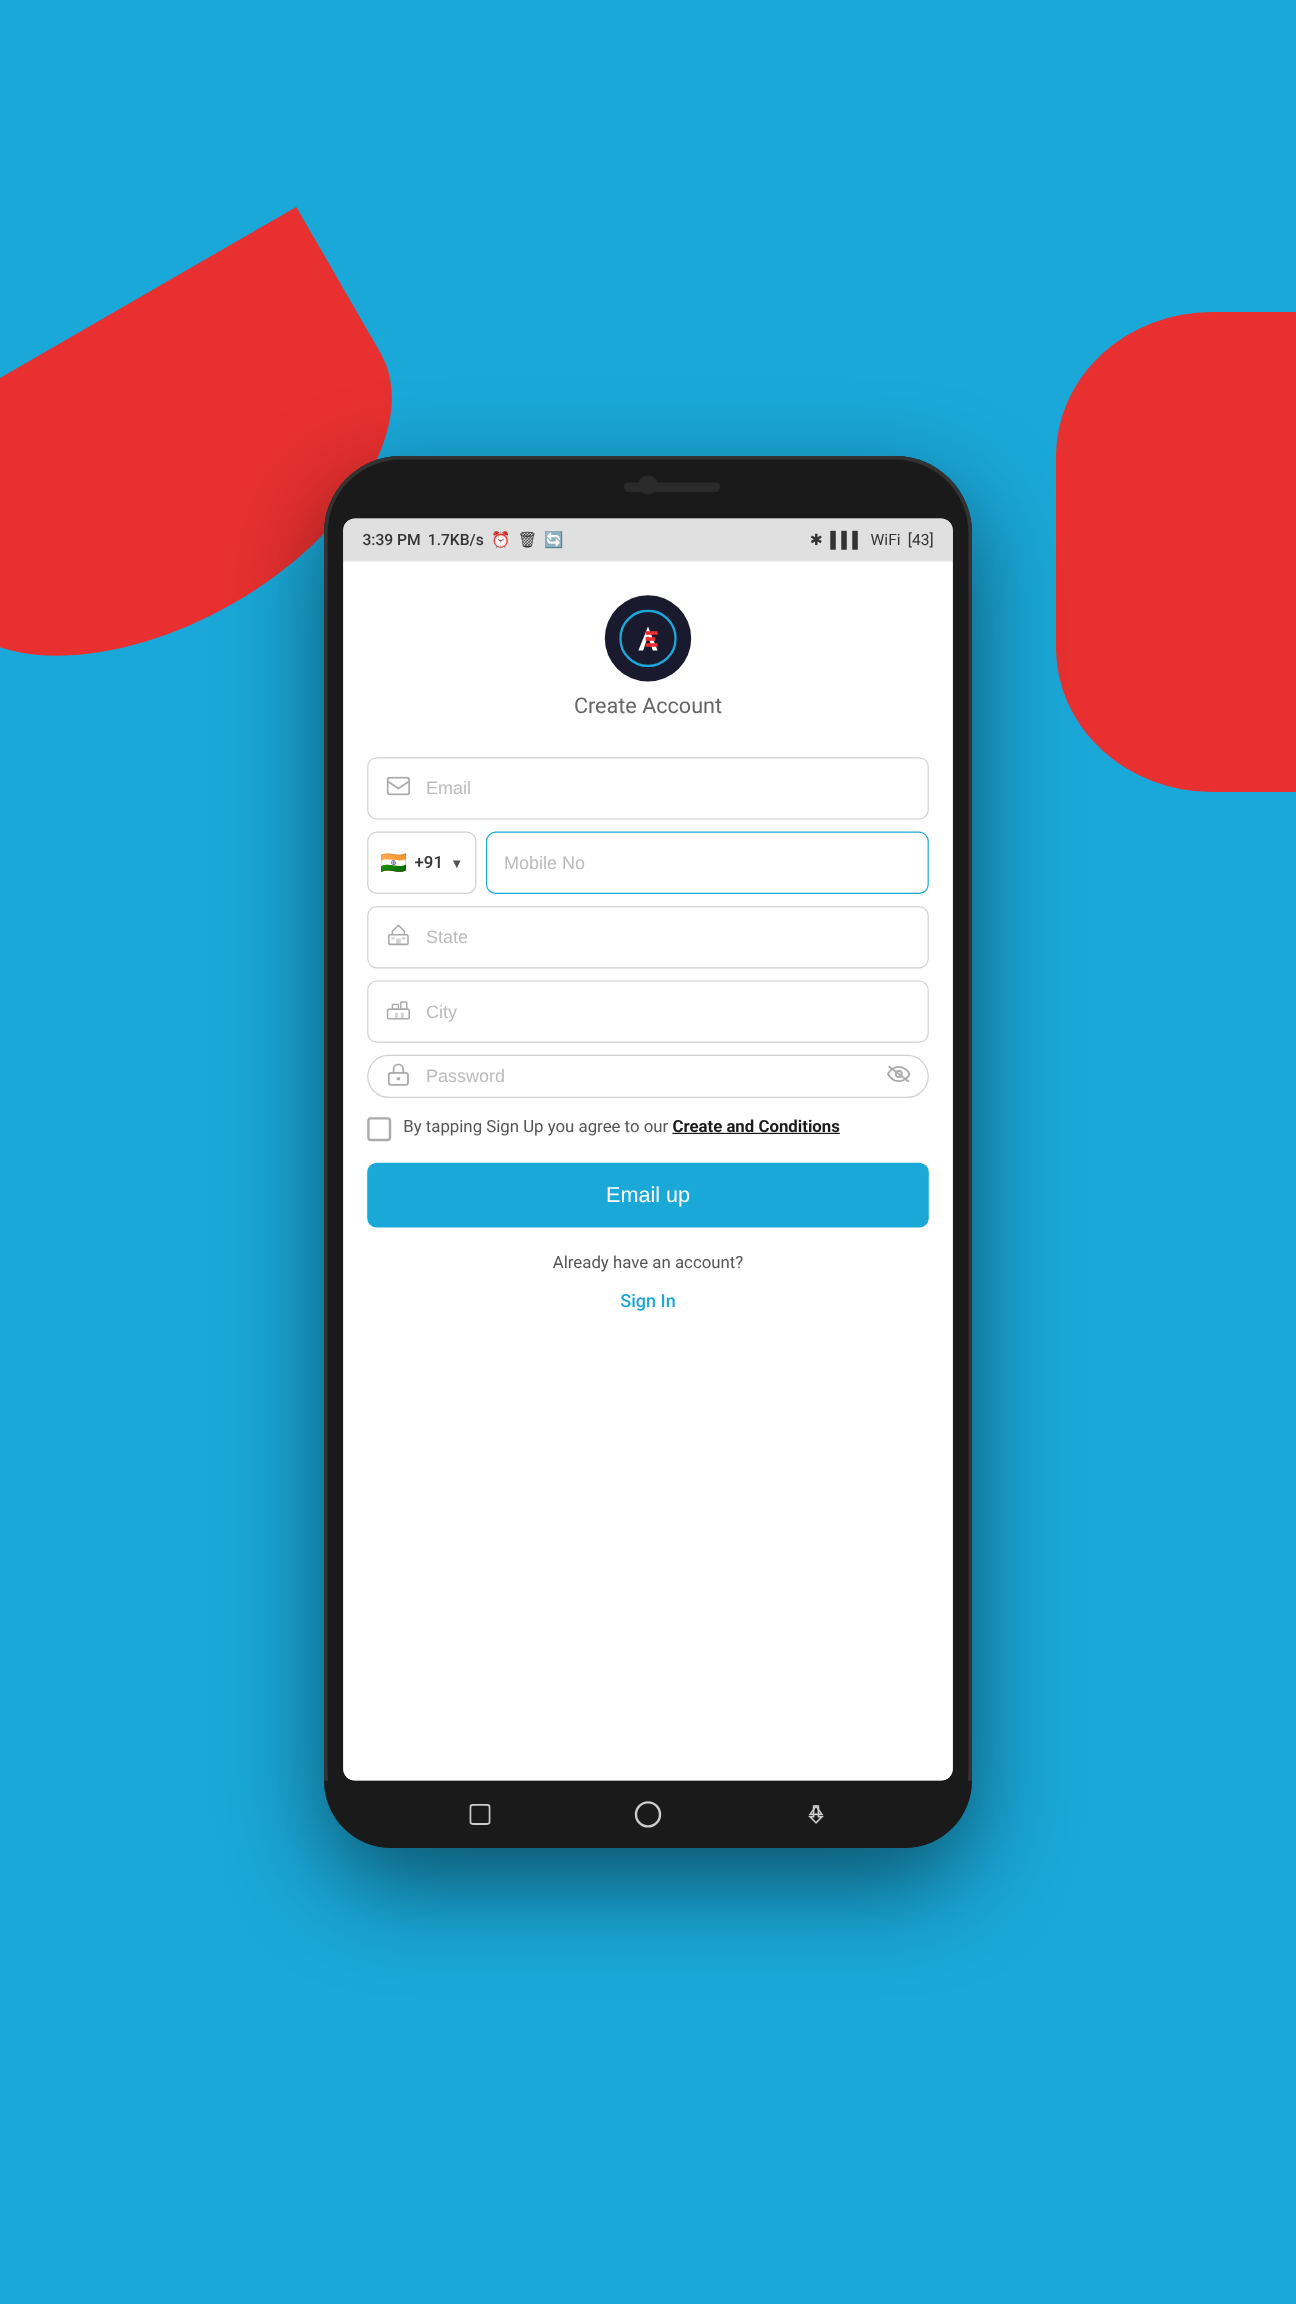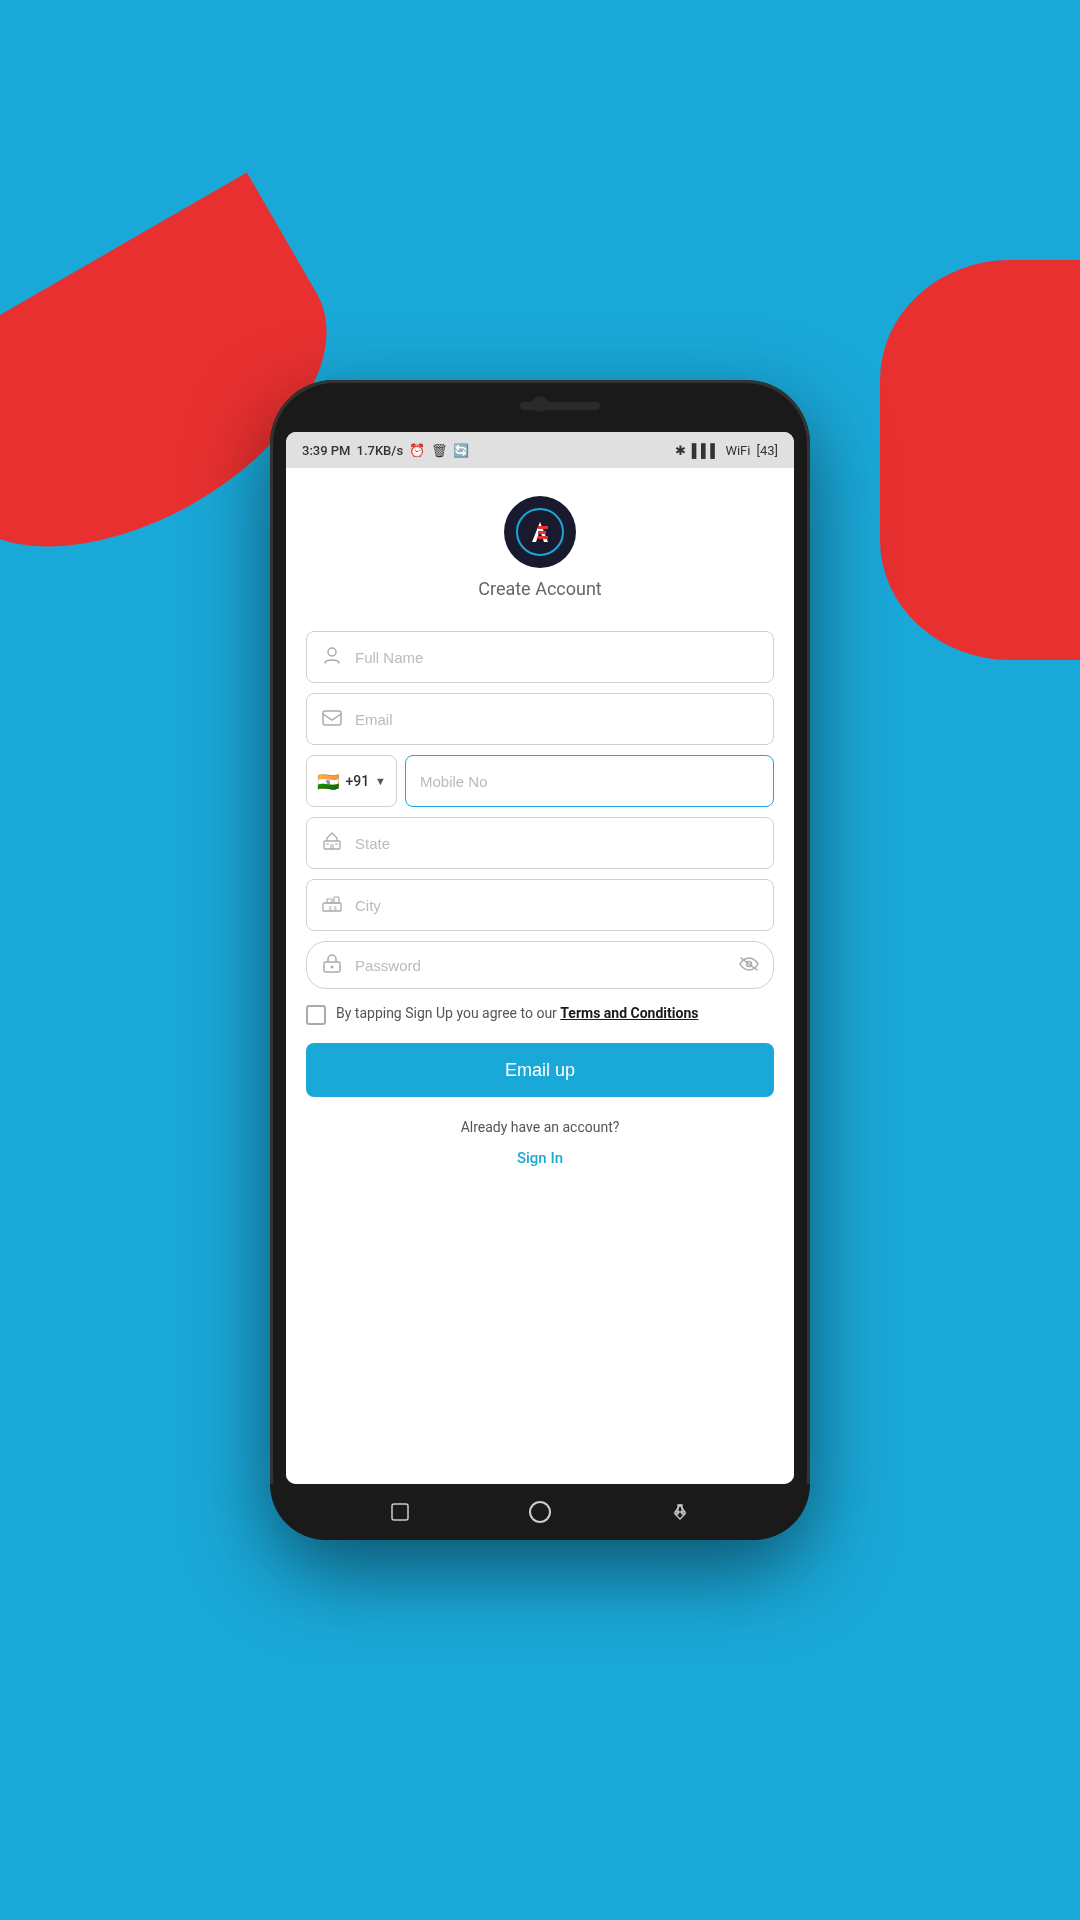--- a/index.html
+++ b/index.html
@@ -242,21 +242,21 @@
     }
 
     
     .password-row {
       display: flex;
       align-items: center;
       border: 1.5px solid #d0d0d0;
       border-radius: 20px;
       background: #fff;
       padding: 0 14px;
-      height: 48px;
+      height: 36px;
     }
     .eye-icon {
       color: #aaa;
       font-size: 18px;
       cursor: pointer;
     }
 
     
     .terms-row {
       display: flex;
@@ -385,29 +385,20 @@
           <rect x="22" y="18" width="10" height="3" fill="#e83030"></rect>
           <rect x="22" y="23" width="8" height="3" fill="#e83030"></rect>
           <rect x="22" y="28" width="10" height="3" fill="#e83030"></rect>
         </svg>
       </div>
 
       <div class="app-title">Create Account</div>
 
       <div class="form-container">
 
-        <div class="input-row">
-          <span class="input-icon">
-            <svg width="20" height="20" viewBox="0 0 20 20" fill="none">
-              <circle cx="10" cy="7" r="4" stroke="#aaa" stroke-width="1.5"></circle>
-              <path d="M3 18c0-4 14-4 14 0" stroke="#aaa" stroke-width="1.5" stroke-linecap="round"></path>
-            </svg>
-          </span>
-          <input class="input-field" type="text" placeholder="Full Name" style="">
-        </div>
 
         <div class="input-row">
           <span class="input-icon">
             <svg width="20" height="16" viewBox="0 0 20 16" fill="none">
               <rect x="1" y="1" width="18" height="14" rx="2" stroke="#aaa" stroke-width="1.5"></rect>
               <path d="M1 4l9 6 9-6" stroke="#aaa" stroke-width="1.5" stroke-linecap="round"></path>
             </svg>
           </span>
           <input class="input-field" type="email" placeholder="Email" style="">
         </div>
@@ -462,21 +453,21 @@
               <circle cx="10" cy="8" r="2.5" stroke="#aaa" stroke-width="1.5"></circle>
               <line x1="2" y1="2" x2="18" y2="14" stroke="#aaa" stroke-width="1.5" stroke-linecap="round"></line>
             </svg>
           </span>
         </div>
 
         <div class="terms-row">
           <div class="terms-checkbox"></div>
           <div class="terms-text">
             <span>By tapping Sign Up you agree to our </span>
-            <span class="terms-link">Terms and Conditions</span>
+            <span class="terms-link">Create and Conditions</span>
           </div>
         </div>
 
         <button class="signup-btn">Email up</button>
 
         <div class="already-text">Already have an account?</div>
         <div class="signin-link">Sign In</div>
 
       </div>
     </div>

